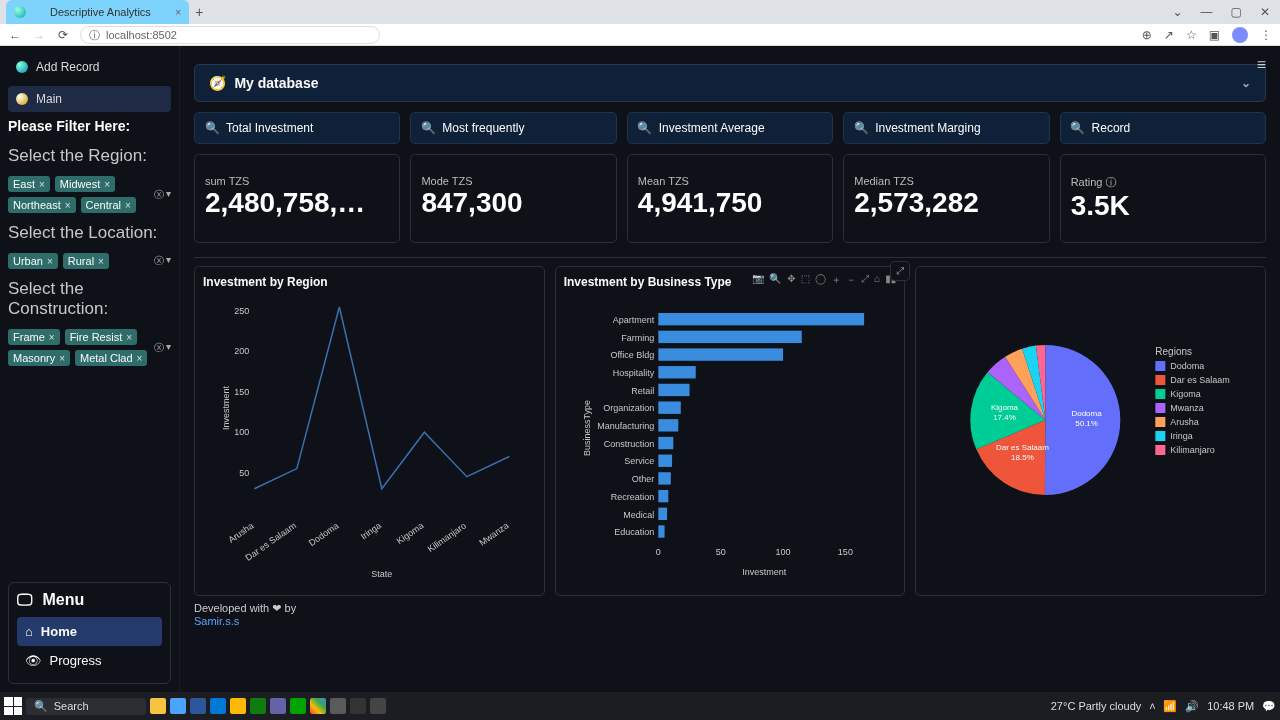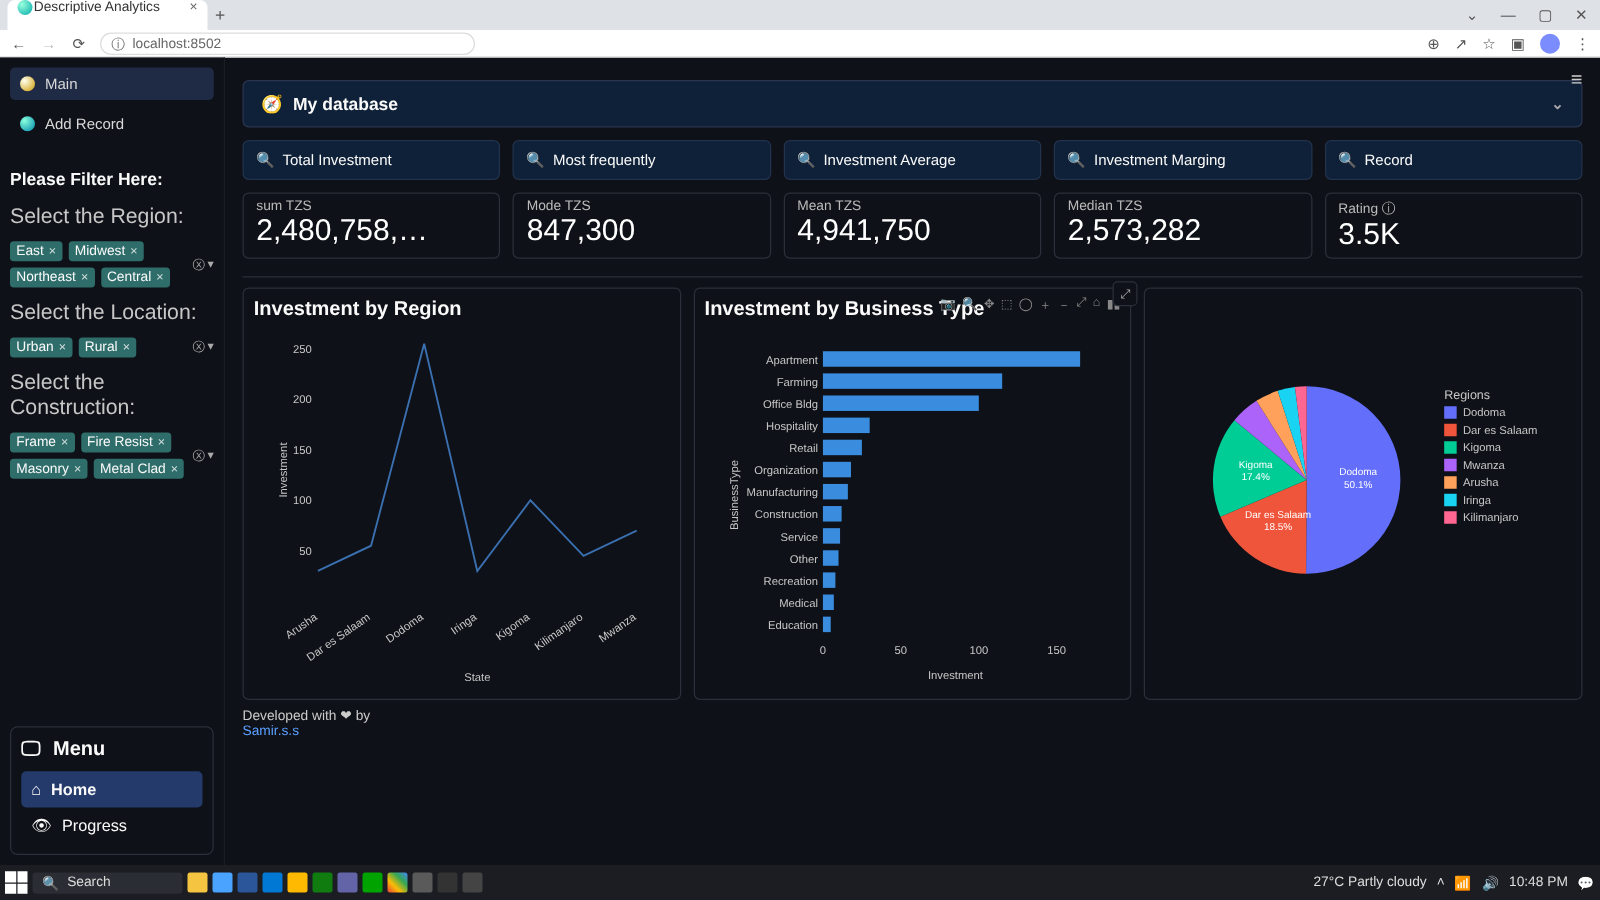--- a/index.html
+++ b/index.html
@@ -1,60 +1,60 @@
 <!DOCTYPE html>
 <html><head>
 <meta charset="utf-8">
 <style>
   *{box-sizing:border-box;margin:0;padding:0;font-family:"Segoe UI",Arial,sans-serif}
   body{background:#0e1117;color:#fafafa;overflow:hidden}
   
   .chrome{height:46px;background:#fff;color:#333;font-size:12px;border-bottom:1px solid #ddd}
   .tabs-row{height:24px;display:flex;align-items:center;background:#dee1e6}
-  .tab{display:flex;gap:1px;height:24px;padding:0 8px;background:#ffffff;border-radius:6px 6px 0 0;margin-left:6px;min-width:160px;font-size:11px}
+  .tab{display:flex;align-items:center;gap:24px;height:24px;padding:0 8px;background:#7dd3fc;border-radius:6px 6px 0 0;margin-left:6px;min-width:160px;font-size:11px}
   .tab .fav{width:12px;height:12px;border-radius:50%;background:radial-gradient(circle at 30% 30%,#9fd,#0aa)}
   .tab .close{margin-left:auto;color:#666}
   .newtab{margin-left:6px;color:#555;font-size:14px}
   .winbtns{margin-left:auto;display:flex;gap:18px;padding-right:10px;color:#555}
   .addr-row{height:22px;display:flex;align-items:center;gap:10px;padding:0 8px;color:#555}
   .addr-row .ico{width:14px;text-align:center}
   .url{display:flex;align-items:center;gap:6px;border:1px solid #ddd;border-radius:11px;height:18px;padding:0 8px;flex:0 0 300px;font-size:11px;color:#666}
   .right-icons{margin-left:auto;display:flex;align-items:center;gap:12px}
   .avatar{width:16px;height:16px;border-radius:50%;background:#7b8cff}
   
   .app{display:flex;height:calc(720px - 46px - 28px);}
   .sidebar{width:180px;background:#0e1117;border-right:1px solid #1a1d24;padding:8px;display:flex;flex-direction:column;gap:6px;font-size:12px;overflow:hidden}
   .nav-item{display:flex;align-items:center;gap:8px;padding:6px 8px;border-radius:4px;color:#d8d8d8}
   .nav-item.active{background:#1f2a44}
   .nav-dot{width:12px;height:12px;border-radius:50%}
-  .section-title{font-weight:700;font-size:14px;margin:17px 0 2px}
+  .section-title{font-weight:700;font-size:14px;margin:0 0 2px}
   .label{font-size:17px;color:#c7c7c7;margin-top:4px}
   .chips{display:flex;flex-wrap:wrap;gap:5px;margin-top:4px;position:relative;padding-right:22px}
   .chip{background:#2f6d6b;border-radius:3px;padding:2px 5px;font-size:11px;display:flex;align-items:flex-end;gap:4px}
   .chip .x{font-size:10px;opacity:.8}
   .chips .ctl{position:absolute;right:0;top:50%;transform:translateY(-50%);display:flex;gap:2px;color:#aaa;font-size:10px}
   .menu-box{margin-top:auto;border:1px solid #2a2f3a;border-radius:6px;padding:8px}
   .menu-title{display:flex;align-items:center;gap:10px;font-size:16px;font-weight:600;margin-bottom:8px}
   .menu-row{display:flex;align-items:center;gap:8px;padding:7px 8px;border-radius:4px;font-size:13px}
   .menu-row.active{background:#233a6b;font-weight:600}
   
   .main{flex:1;padding:8px 14px;overflow:hidden;position:relative}
   .hamb{position:absolute;top:10px;right:14px;color:#ccc}
   .expander{margin-top:10px;border:1px solid #2a3550;background:#0f2138;border-radius:5px;padding:10px 14px;display:flex;align-items:center;gap:8px;font-size:14px;font-weight:600}
   .expander .chev{margin-left:auto;font-size:12px;color:#aaa}
   .cards{display:flex;gap:10px;margin-top:10px}
   .card-h{flex:1;border:1px solid #23324d;background:#0f2138;border-radius:5px;padding:8px 10px;font-size:12px;display:flex;align-items:center;gap:6px}
   .metrics{display:flex;gap:10px;margin-top:10px}
-  .metric{flex:1;border:1px solid #2a2f3a;border-radius:5px;padding:4px 10px}
+  .metric{flex:1;border:1px solid #2a2f3a;border-radius:5px;padding:20px 10px}
   .metric .ml{font-size:11px;color:#bbb;display:flex;align-items:center;gap:4px}
-  .metric .mv{font-size:24px;font-weight:400;color:#fff;white-space:nowrap;overflow:hidden;text-overflow:ellipsis}
+  .metric .mv{font-size:28px;font-weight:700;color:#fff;white-space:nowrap;overflow:hidden;text-overflow:ellipsis}
   hr.sep{border:none;border-top:1px solid #2a2f3a;margin:14px 0 8px}
   .charts{display:flex;gap:10px}
   .panel{flex:1;border:1px solid #2a2f3a;border-radius:5px;padding:8px;height:330px;position:relative}
-  .panel h4{font-size:16px;font-weight:600;margin-bottom:4px}
+  .panel h4{font-size:12px;font-weight:600;margin-bottom:4px}
   .modebar{position:absolute;top:6px;right:8px;display:flex;gap:5px;color:#888;font-size:10px}
   .expand-corner{position:absolute;top:-6px;right:-6px;width:20px;height:20px;border:1px solid #2a2f3a;border-radius:4px;background:#0e1117;color:#aaa;display:flex;align-items:center;justify-content:center;font-size:10px}
   svg text{fill:#c7c7c7;font-size:9px}
   .footer{text-align:left;font-size:11px;color:#ccc;margin-top:6px}
   .footer .by{color:#5aa0ff}
   
   .taskbar{height:28px;background:#1b1d22;display:flex;align-items:center;padding:0 4px;font-size:11px;color:#ddd;gap:4px}
   .taskbar .start{width:18px;height:18px;display:grid;grid-template-columns:1fr 1fr;grid-template-rows:1fr 1fr;gap:1px}
   .taskbar .start div{background:#fff}
   .taskbar .search{display:flex;align-items:center;gap:6px;background:#2a2d33;border-radius:3px;padding:2px 8px;width:120px}
@@ -94,27 +94,27 @@
       <span>▣</span>
       <span class="avatar"></span>
       <span>⋮</span>
     </div>
   </div>
 </div>
 
 <div class="app">
 
   <div class="sidebar">
+    <div class="nav-item">
+      <span class="nav-dot" style="background:radial-gradient(circle at 30% 30%,#8fd,#08a)"></span>
+      <span>Add Record</span>
+    </div>
     <div class="nav-item active">
       <span class="nav-dot" style="background:radial-gradient(circle at 30% 30%,#ffe,#c90)"></span>
       <span>Main</span>
-    </div>
-    <div class="nav-item">
-      <span class="nav-dot" style="background:radial-gradient(circle at 30% 30%,#8fd,#08a)"></span>
-      <span>Add Record</span>
     </div>
 
     <div class="section-title">Please Filter Here:</div>
 
     <div class="label">Select the Region:</div>
     <div class="chips" id="chips-region">
       <span class="chip">East <span class="x">×</span></span>
         <span class="chip">Midwest <span class="x">×</span></span>
         <span class="chip">Northeast <span class="x">×</span></span>
         <span class="chip">Central <span class="x">×</span></span>

